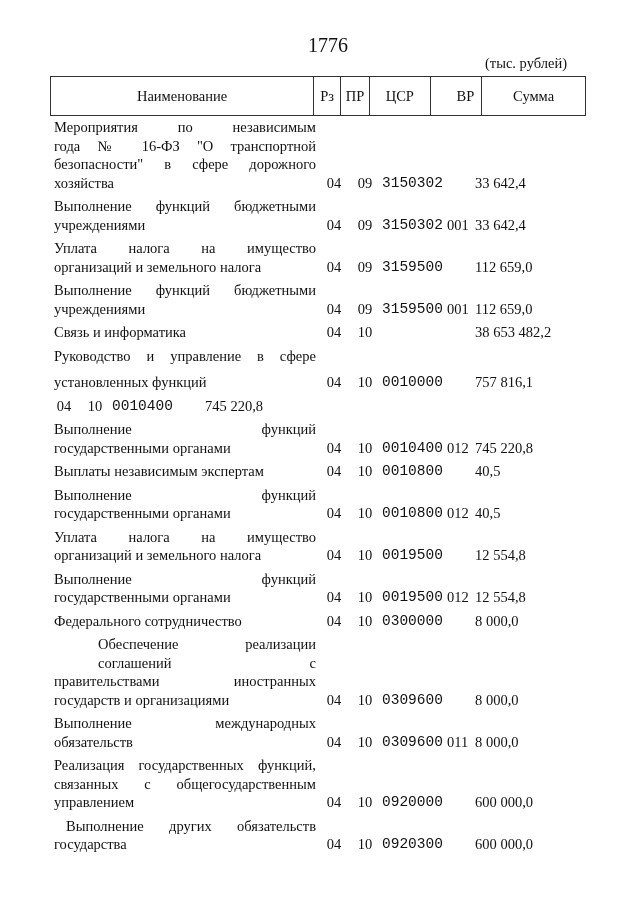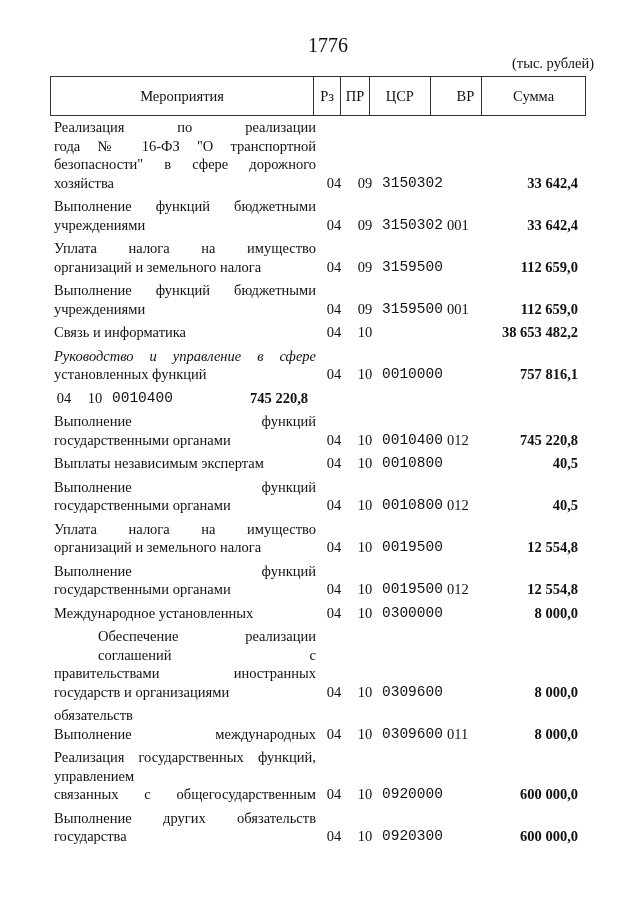--- a/index.html
+++ b/index.html
@@ -6,21 +6,21 @@
   body {
     width: 640px; height: 905px; position: relative; overflow: hidden;
     font-family: "Liberation Serif", "DejaVu Serif", serif;
     color: #111111; font-size: 14.5px;
   }
   .page-number {
     position: absolute; top: 34px; left: 8px; width: 640px; text-align: center;
     font-size: 20px;
   }
   .units {
-    position: absolute; top: 55px; right: 46px; font-size: 14.5px;
+    position: absolute; top: 55px; right: 73px; font-size: 14.5px;
   }
   .header {
     position: absolute; top: 76px; left: 50px; width: 536px; height: 40px;
     border: 1px solid #333; box-sizing: border-box; display: flex;
   }
   .header .hc {
     display: flex; align-items: center; justify-content: center;
     border-right: 1px solid #333; box-sizing: border-box; height: 100%;
   }
   .header .hc:last-child { border-right: none; text-align: center; }
@@ -34,41 +34,41 @@
   .rows { position: absolute; top: 118px; left: 50px; width: 536px; }
   .row { display: flex; align-items: flex-end; margin-bottom: 5px; line-height: 18.5px; }
   .row .name {
     width: 270px; padding-left: 4px; text-align: justify; text-align-last: left;
     box-sizing: border-box; padding-right: 4px;
   }
   .row .rz { width: 28px; text-align: center; }
   .row .pr { width: 30px; text-align: center; padding-left: 4px; box-sizing: border-box;}
   .row .csr { width: 63px; text-align: left; padding-left: 4px; box-sizing: border-box; font-family: Liberation Mono, monospace; }
   .row .vr { width: 34px; text-align: left; padding-left: 6px; box-sizing: border-box; }
-  .row .sum { width: 107px; text-align: right; padding-right: 4px; box-sizing: border-box; font-weight: bold; }
+  .row .sum { width: 107px; text-align: left; padding-right: 4px; box-sizing: border-box; }
 </style>
 </head>
 <body>
 
 <div class="page-number">1776</div>
 <div class="units">(тыс. рублей)</div>
 
 <div class="header">
-  <div class="hc c-name">Мероприятия</div>
+  <div class="hc c-name">Наименование</div>
   <div class="hc c-rz">Рз</div>
   <div class="hc c-pr">ПР</div>
   <div class="hc c-csr">ЦСР</div>
   <div class="hc c-vr">ВР</div>
   <div class="hc c-sum">Сумма</div>
 </div>
 
 <div class="rows" id="rows">
     <div class="row">
       <div class="name">
-        <div style="text-align: justify; text-align-last: justify;">Реализация по реализации</div>
+        <div style="text-align: justify; text-align-last: justify;">Мероприятия по независимым</div>
         <div style="text-align: justify; text-align-last: justify;">года № 16-ФЗ "О транспортной</div>
         <div style="text-align: justify; text-align-last: justify;">безопасности" в сфере дорожного</div>
         <div style="text-align: justify; text-align-last: left;">хозяйства</div>
       </div>
       <div class="rz">04</div>
       <div class="pr">09</div>
       <div class="csr">3150302</div>
       <div class="vr"></div>
       <div class="sum">33 642,4</div>
     </div>
@@ -110,22 +110,22 @@
         <div style="text-align: justify; text-align-last: left;">Связь и информатика</div>
       </div>
       <div class="rz">04</div>
       <div class="pr">10</div>
       <div class="csr"></div>
       <div class="vr"></div>
       <div class="sum">38 653 482,2</div>
     </div>
     <div class="row">
       <div class="name">
-        <div style="text-align: justify; text-align-last: justify; font-style: italic;">Руководство и управление в сфере</div>
-        <div style="text-align: justify; text-align-last: left;">установленных функций</div>
+        <div style="text-align: justify; text-align-last: justify;">Руководство и управление в сфере</div>
+        <div style="text-align: justify; text-align-last: left; margin-top: 8px;">установленных функций</div>
       </div>
       <div class="rz">04</div>
       <div class="pr">10</div>
       <div class="csr">0010000</div>
       <div class="vr"></div>
       <div class="sum">757 816,1</div>
     </div>
     <div class="row">
       <div class="rz">04</div>
       <div class="pr">10</div>
@@ -182,21 +182,21 @@
         <div style="text-align: justify; text-align-last: left;">государственными органами</div>
       </div>
       <div class="rz">04</div>
       <div class="pr">10</div>
       <div class="csr">0019500</div>
       <div class="vr">012</div>
       <div class="sum">12 554,8</div>
     </div>
     <div class="row">
       <div class="name">
-        <div style="text-align: justify; text-align-last: left;">Международное установленных</div>
+        <div style="text-align: justify; text-align-last: left;">Федерального сотрудничество</div>
       </div>
       <div class="rz">04</div>
       <div class="pr">10</div>
       <div class="csr">0300000</div>
       <div class="vr"></div>
       <div class="sum">8 000,0</div>
     </div>
     <div class="row">
       <div class="name">
         <div style="text-align: justify; text-align-last: justify; margin-left: 44px;">Обеспечение реализации соглашений с</div>
@@ -204,44 +204,44 @@
         <div style="text-align: justify; text-align-last: left;">государств и организациями</div>
       </div>
       <div class="rz">04</div>
       <div class="pr">10</div>
       <div class="csr">0309600</div>
       <div class="vr"></div>
       <div class="sum">8 000,0</div>
     </div>
     <div class="row">
       <div class="name">
+        <div style="text-align: justify; text-align-last: justify;">Выполнение международных</div>
         <div style="text-align: justify; text-align-last: left;">обязательств</div>
-        <div style="text-align: justify; text-align-last: justify;">Выполнение международных</div>
       </div>
       <div class="rz">04</div>
       <div class="pr">10</div>
       <div class="csr">0309600</div>
       <div class="vr">011</div>
       <div class="sum">8 000,0</div>
     </div>
     <div class="row">
       <div class="name">
         <div style="text-align: justify; text-align-last: justify;">Реализация государственных функций,</div>
+        <div style="text-align: justify; text-align-last: justify;">связанных с общегосударственным</div>
         <div style="text-align: justify; text-align-last: left;">управлением</div>
-        <div style="text-align: justify; text-align-last: justify;">связанных с общегосударственным</div>
       </div>
       <div class="rz">04</div>
       <div class="pr">10</div>
       <div class="csr">0920000</div>
       <div class="vr"></div>
       <div class="sum">600 000,0</div>
     </div>
     <div class="row">
       <div class="name">
-        <div style="text-align: justify; text-align-last: justify;">Выполнение других обязательств</div>
+        <div style="text-align: justify; text-align-last: justify; margin-left: 12px;">Выполнение других обязательств</div>
         <div style="text-align: justify; text-align-last: left;">государства</div>
       </div>
       <div class="rz">04</div>
       <div class="pr">10</div>
       <div class="csr">0920300</div>
       <div class="vr"></div>
       <div class="sum">600 000,0</div>
     </div>
   </div>
 

